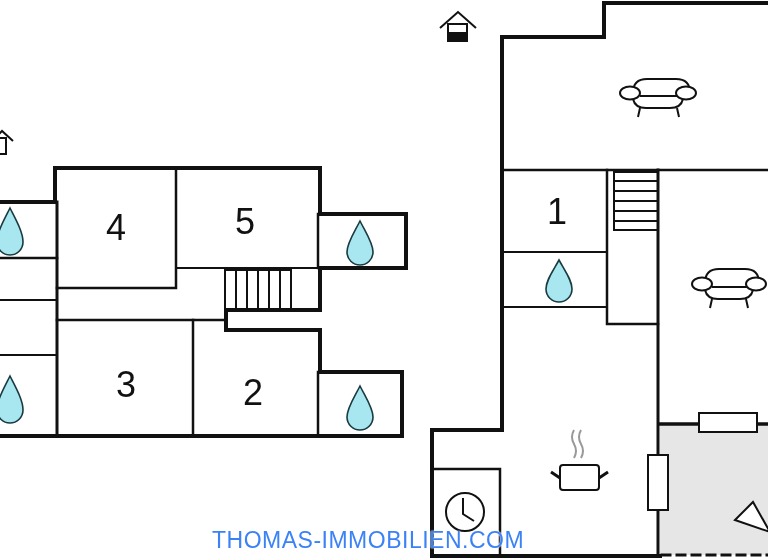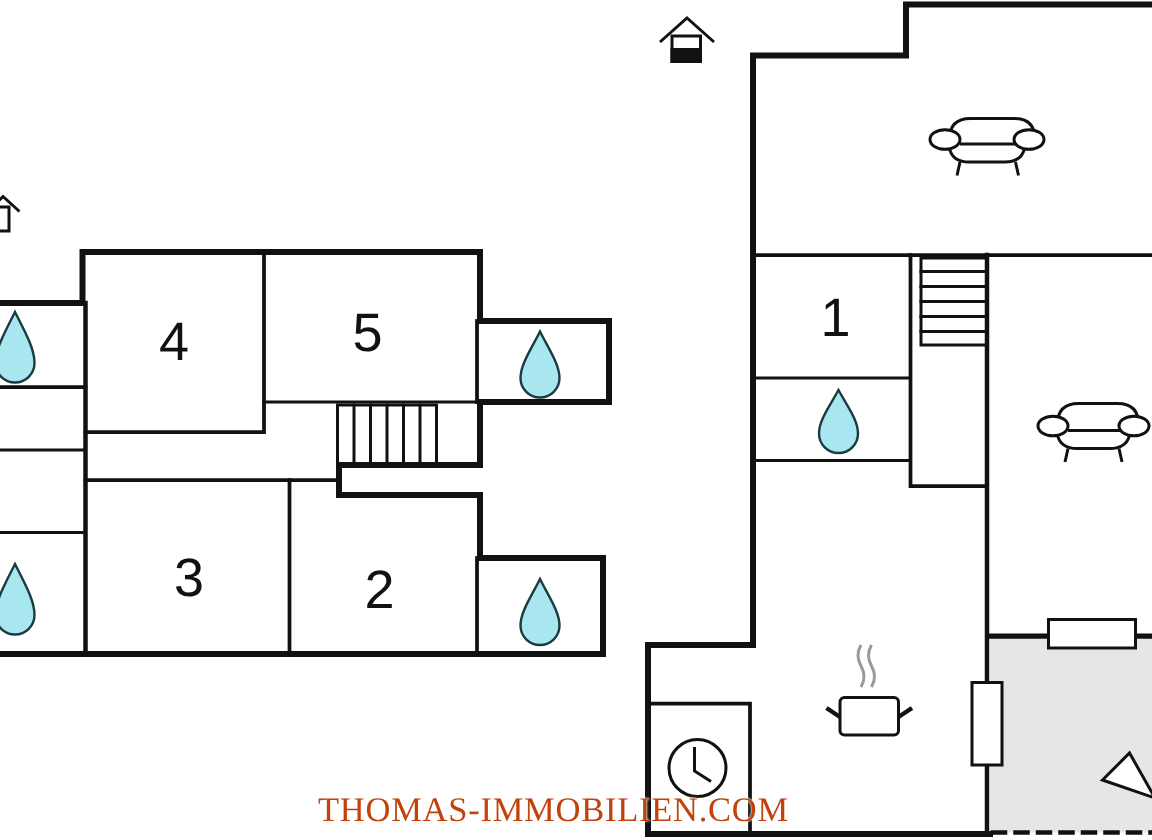--- a/index.html
+++ b/index.html
@@ -1,19 +1,19 @@
 <!DOCTYPE html>
 <html><head>
   <meta charset="utf-8">
   <style>
     html, body { margin: 0; padding: 0; background: #ffffff; }
     body { width: 768px; height: 560px; overflow: hidden; position: relative; font-family: "Liberation Sans", sans-serif; }
     #plan { position: absolute; left: 0; top: 0; width: 768px; height: 560px; }
     .room-num { position: absolute; font-size: 36px; color: #111; font-family: "Liberation Sans", sans-serif; line-height: 1; transform: translate(-50%, -50%); }
-    .watermark { position: absolute; left: 212px; top: 527px; font-size: 23px; color: #c2410c; letter-spacing: 0.5px; font-family: Liberation Serif, serif; text-shadow: 0 0 1px #fff, 0 0 2px #fff; }
+    .watermark { position: absolute; left: 212px; top: 527px; font-size: 23px; color: #3b82f6; letter-spacing: 0.5px; font-family: Liberation Sans, sans-serif; text-shadow: 0 0 1px #fff, 0 0 2px #fff; }
   </style>
 </head>
 <body>
 
 <svg id="plan" viewBox="0 0 768 560" xmlns="http://www.w3.org/2000/svg">
 
   <g fill="none" stroke="#111" stroke-linecap="square">
 
     <path d="M0,202 L55,202 L55,168 L320,168 L320,214 L406,214 L406,268 L320,268 L320,310 L226,310 L226,330 L320,330 L320,372 L402,372 L402,436 L0,436" stroke-width="4"></path>
 

